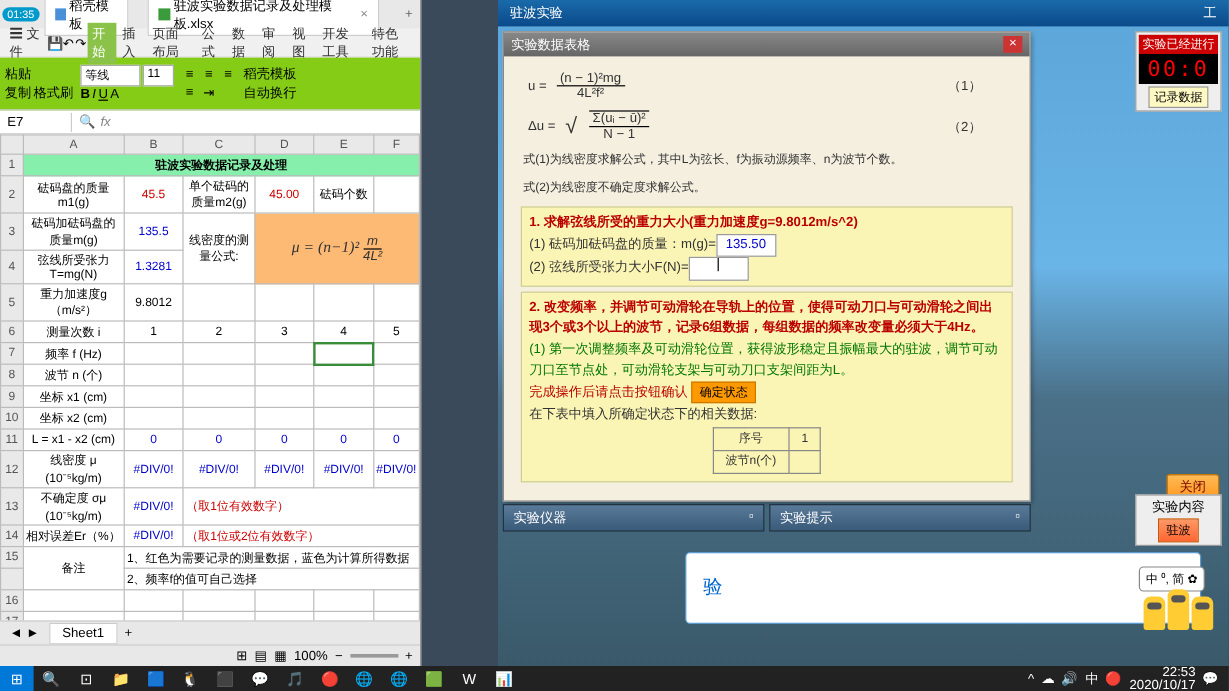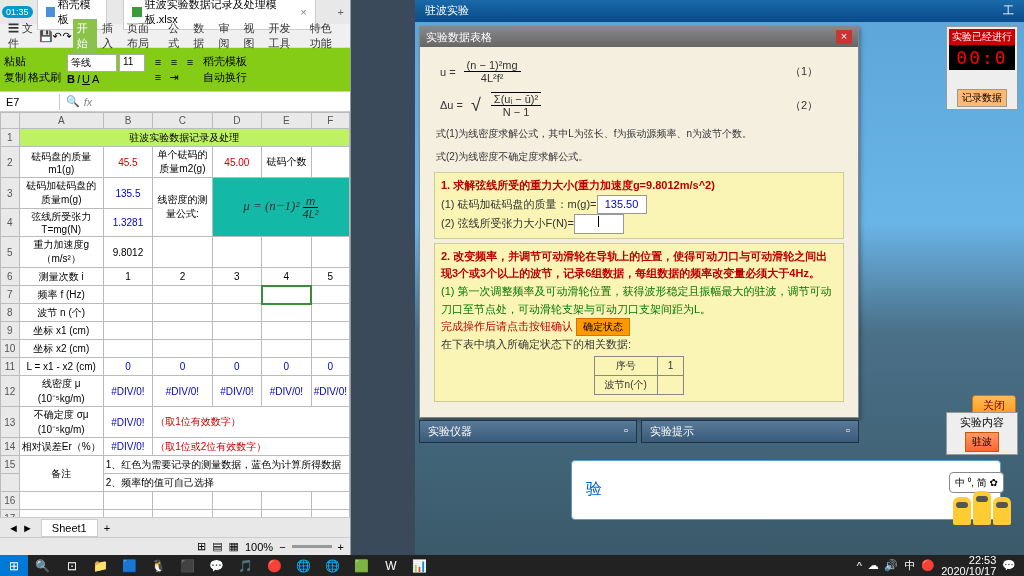--- a/index.html
+++ b/index.html
@@ -23,35 +23,35 @@
 .rib-icons{display:flex;gap:2px}
 .rib-ic{width:14px;height:14px;border:1px solid transparent;display:inline-flex;align-items:center;justify-content:center}
 .cell-ref{height:20px;display:flex;align-items:center;border-bottom:1px solid #ccc;font-size:10px}
 .cell-box{width:60px;border-right:1px solid #ccc;padding:2px 6px}
 .fx-box{padding:2px 6px;color:#888;display:flex;align-items:center;gap:4px}
 .sheet{position:relative}
 .sheet table{border-collapse:collapse;width:100%}
 .sheet th{background:#e9e9e9;border:1px solid #bbb;font-weight:normal;font-size:10px;height:16px;color:#555}
 .sheet td{border:1px solid #bbb;font-size:10px;height:18px;text-align:center;padding:1px 2px}
 .row-h{width:22px;background:#e9e9e9;color:#555}
-.hdr-big{font-size:16px;font-weight:normal;background:#bef264}
+.hdr-big{font-size:16px;font-weight:bold;background:#86efac}
 .red{color:#c00}
 .blue{color:#00c}
 .sel-cell{border:2px solid #3a8b3a!important}
-.formula-td{background:#14b8a6}
+.formula-td{background:#fdba74}
 .formula-disp{color:#333;font-style:italic;font-family:serif;font-size:13px}
 .sheet-tabs{position:absolute;bottom:18px;left:0;width:100%;height:20px;background:#e8e8e8;display:flex;align-items:center;font-size:10px;border-top:1px solid #ccc}
 .sheet-tab{padding:2px 10px;background:#fff;border:1px solid #ccc}
 .status-bar{position:absolute;bottom:0;left:0;width:100%;height:18px;background:#e8e8e8;display:flex;align-items:center;justify-content:flex-end;gap:6px;padding:0 6px;font-size:10px;border-top:1px solid #ccc}
 .sim{position:absolute;right:0;top:0;width:609px;height:555px;background:linear-gradient(#5ba5d8,#6ab5e8 40%,#4a7088 60%,#3a5a6a)}
 .sim-title{height:22px;background:linear-gradient(#1a6aaa,#0a4a8a);color:#fff;padding:3px 10px;font-size:11px;display:flex;justify-content:space-between}
 .sim-timer-box{position:absolute;right:6px;top:26px;width:72px;background:#eee;border:1px solid #999;padding:2px;text-align:center}
 .timer-label{background:#c00;color:#fff;font-size:10px;padding:1px}
 .timer-val{background:#000;color:#f00;font-family:monospace;font-size:18px;padding:2px;letter-spacing:2px}
-.timer-btn{background:#fdba74;border:1px solid #999;font-size:10px;padding:1px 4px;margin-top:19px}
+.timer-btn{background:#fef9c3;border:1px solid #999;font-size:10px;padding:1px 4px;margin-top:2px}
 .data-panel{position:absolute;left:4px;top:26px;width:440px;height:392px;background:#f5efe0;border:1px solid #888;box-shadow:2px 2px 4px rgba(0,0,0,.3)}
 .dp-title{height:20px;background:linear-gradient(#888,#666);color:#fff;font-size:10px;padding:3px 6px;display:flex;justify-content:space-between}
 .dp-close{background:#c33;color:#fff;width:16px;height:14px;text-align:center;cursor:pointer}
 .dp-body{padding:8px;font-size:10px;color:#333;overflow:hidden}
 .eq-box{display:flex;align-items:center;gap:8px;padding:4px 12px;font-family:serif;font-size:14px}
 .eq-num{margin-left:auto;margin-right:20px}
 .frac{display:inline-flex;flex-direction:column;text-align:center;vertical-align:middle}
 .frac .n{border-bottom:1px solid #000;padding:0 3px}
 .sqrt{border-top:1px solid #000;margin-left:2px}
 .sqrt-sym{font-size:18px}

